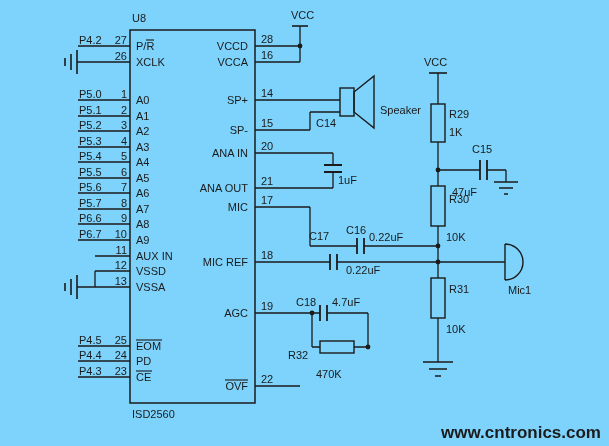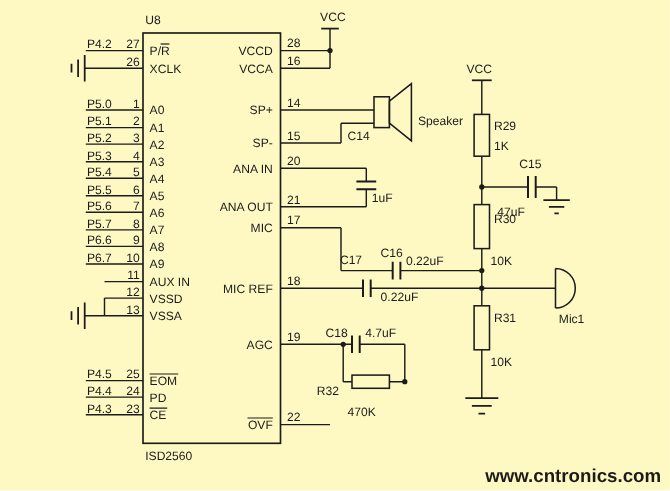--- a/index.html
+++ b/index.html
@@ -1,18 +1,18 @@
 <!DOCTYPE html>
 <html><head>
 <meta charset="utf-8">
 <style>
   html,body { margin:0; padding:0; background:#ffffff; }
   .stage {
     position:relative; width:609px; height:446px;
-    background:#fef9c3; overflow:hidden;
+    background:#7dd3fc; overflow:hidden;
     font-family:"Liberation Sans", sans-serif;
   }
   svg { display:block; }
   svg text {
     font-family:"Liberation Sans", sans-serif;
     font-size:11px; fill:#1b1b1b;
   }
   svg text.end { text-anchor:end; }
   svg text.wm { font-size:17px; font-weight:bold; }
 </style>

